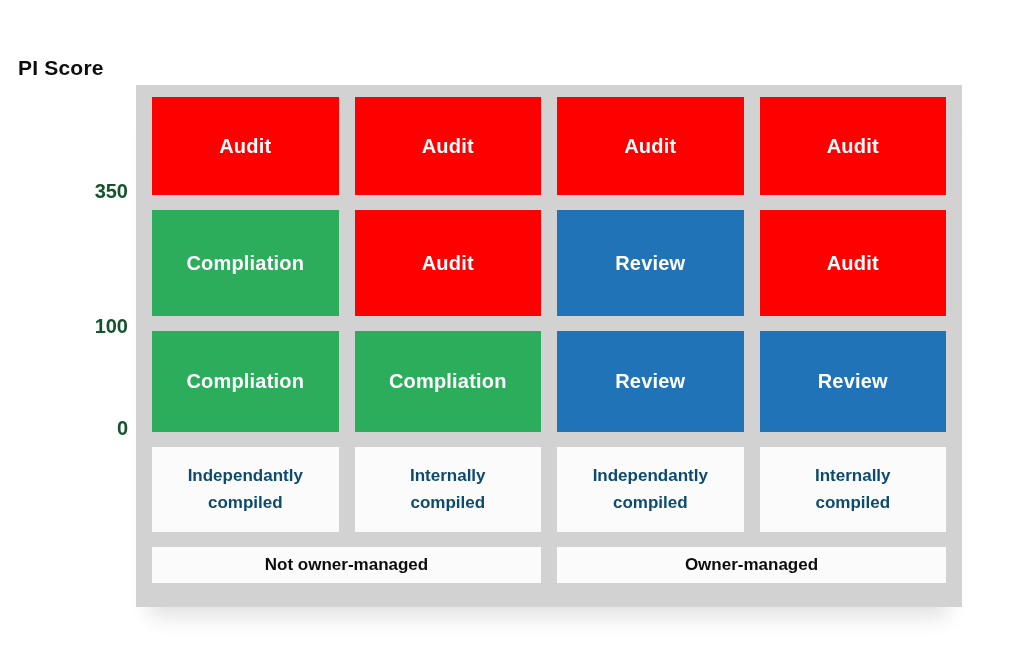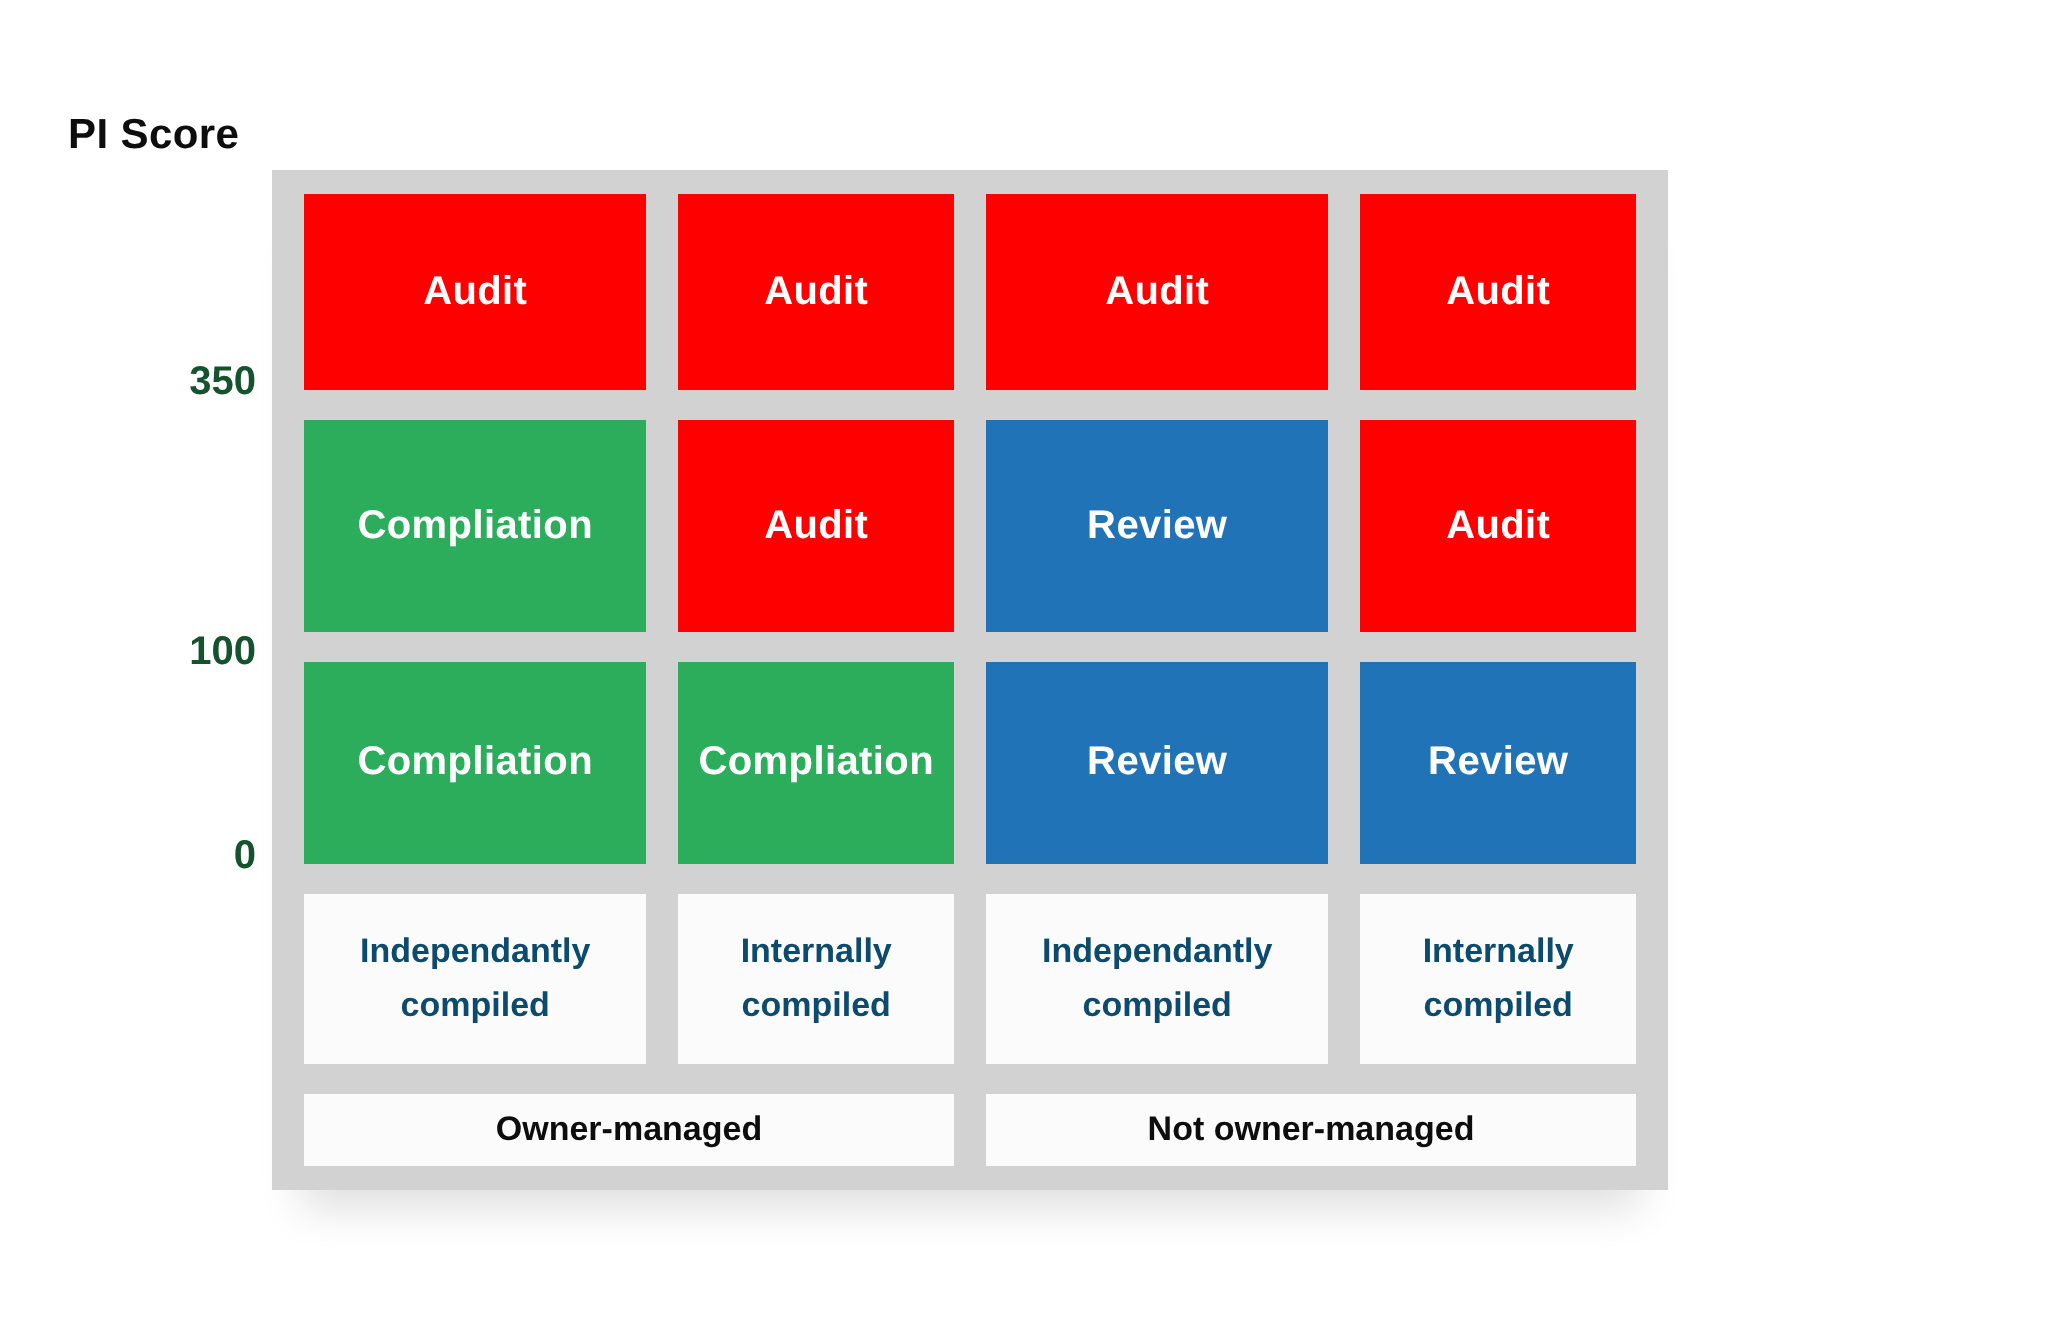--- a/index.html
+++ b/index.html
@@ -10,21 +10,21 @@
   }
   .stage {
     position: relative;
     width: 1024px;
     height: 667px;
     background: #ffffff;
     overflow: hidden;
   }
   .axis-title {
     position: absolute;
-    left: 34px;
+    left: 18px;
     top: 56px;
     font-size: 21px;
     font-weight: bold;
     color: #0d0d0d;
     letter-spacing: 0.2px;
   }
   .tick {
     position: absolute;
     left: 38px;
     width: 90px;
@@ -36,23 +36,23 @@
     color: #14532d;
   }
   .tick-350 { top: 177px; }
   .tick-100 { top: 312px; }
   .tick-0   { top: 414px; }
 
   .panel {
     position: absolute;
     left: 136px;
     top: 85px;
-    width: 698px;
+    width: 826px;
     background: #d2d2d2;
-    padding: 12px 16px 12px 16px;
+    padding: 12px 16px 24px 16px;
     box-sizing: border-box;
     display: grid;
     grid-template-columns: repeat(4, 1fr);
     grid-template-rows: 98px 106px 101px 85px 36px;
     gap: 15px 16px;
     box-shadow: 0 24px 20px -14px rgba(0,0,0,0.12);
   }
   .cell {
     display: flex;
     align-items: center;
@@ -112,17 +112,17 @@
     <div class="cell" style="background: rgb(43, 173, 92);">Compliation</div>
     <div class="cell" style="background: rgb(43, 173, 92);">Compliation</div>
     <div class="cell" style="background: rgb(33, 115, 183);">Review</div>
     <div class="cell" style="background: rgb(33, 115, 183);">Review</div>
 
     <div class="col-label">Independantly compiled</div>
     <div class="col-label">Internally compiled</div>
     <div class="col-label">Independantly compiled</div>
     <div class="col-label">Internally compiled</div>
 
+    <div class="group-label">Not owner-managed</div>
     <div class="group-label">Owner-managed</div>
-    <div class="group-label">Not owner-managed</div>
 
   </div>
 </div>
 
 </body></html>

